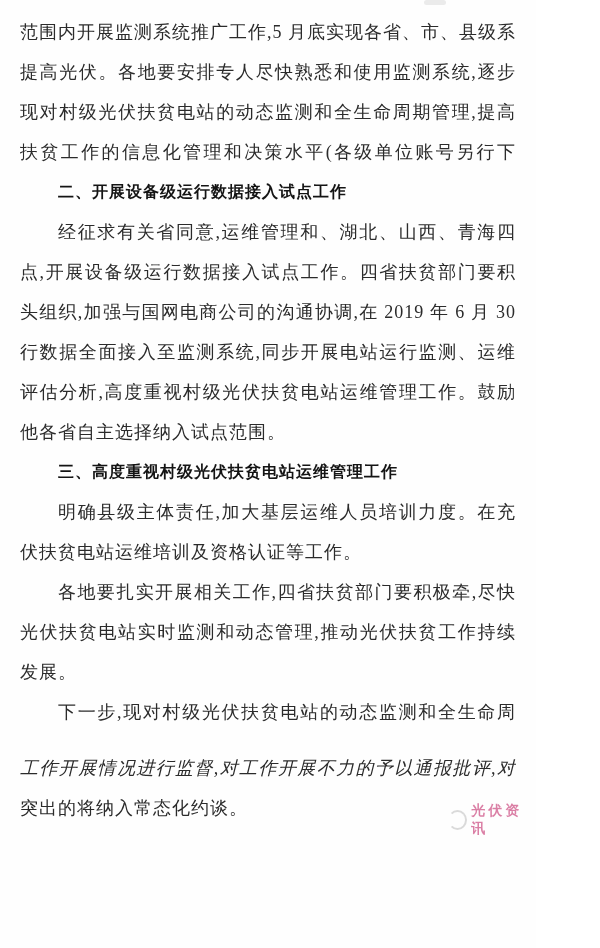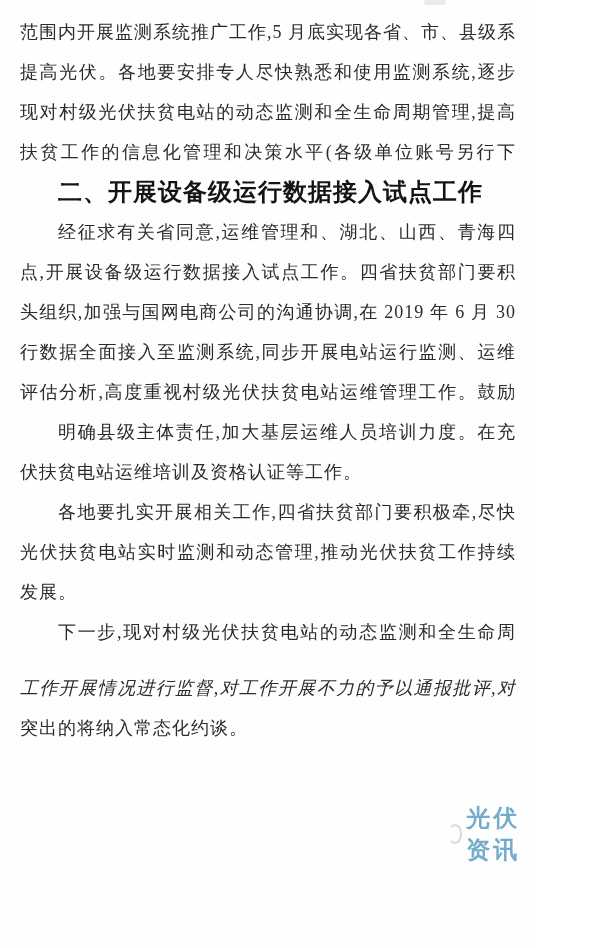--- a/index.html
+++ b/index.html
@@ -31,21 +31,21 @@
     white-space: normal;
     text-align: justify;
     text-align-last: justify;
   }
   .indent {
     text-indent: 38px;
   }
   .heading {
     font-family: "Liberation Sans", "DejaVu Sans", sans-serif;
     font-weight: 700;
-    font-size: 24px;
+    font-size: 16px;
     letter-spacing: 1px;
     color: #141414;
     text-indent: 38px;
     white-space: nowrap;
   }
   .gap-top {
     margin-top: 16px;
     font-style: italic;
   }
   .watermark {
@@ -62,23 +62,23 @@
     height: 20px;
     border: 2px solid #bdbdbd;
     border-radius: 50%;
     border-left-color: transparent;
     box-sizing: border-box;
     margin-right: 4px;
   }
   .watermark-text {
     font-family: Liberation Mono, monospace;
     font-weight: 700;
-    font-size: 24px;
+    font-size: 14px;
     letter-spacing: 3px;
-    color: #0369a1;
+    color: #be185d;
   }
   .scan-artifact {
     position: absolute;
     left: 424px;
     top: 0px;
     width: 22px;
     height: 5px;
     background: #ebebeb;
     border-radius: 3px;
   }
@@ -93,20 +93,22 @@
   <div class="line fill">范围内开展监测系统推广工作,5 月底实现各省、市、县级系统的</div>
   <div class="line fill">提高光伏。各地要安排专人尽快熟悉和使用监测系统,逐步实</div>
   <div class="line fill">现对村级光伏扶贫电站的动态监测和全生命周期管理,提高光伏</div>
   <div class="line fill">扶贫工作的信息化管理和决策水平(各级单位账号另行下发)。</div>
   <div class="line heading">二、开展设备级运行数据接入试点工作</div>
   <div class="line fill indent">经征求有关省同意,运维管理和、湖北、山西、青海四省作为试</div>
   <div class="line fill">点,开展设备级运行数据接入试点工作。四省扶贫部门要积极牵</div>
   <div class="line fill">头组织,加强与国网电商公司的沟通协调,在 2019 年 6 月 30 日前,</div>
   <div class="line fill">行数据全面接入至监测系统,同步开展电站运行监测、运维管理和</div>
   <div class="line fill">评估分析,高度重视村级光伏扶贫电站运维管理工作。鼓励其</div>
+  <div class="line">他各省自主选择纳入试点范围。</div>
+  <div class="line heading">三、高度重视村级光伏扶贫电站运维管理工作</div>
   <div class="line fill indent">明确县级主体责任,加大基层运维人员培训力度。在充分利</div>
   <div class="line">伏扶贫电站运维培训及资格认证等工作。</div>
   <div class="line fill indent">各地要扎实开展相关工作,四省扶贫部门要积极牵,尽快实现</div>
   <div class="line fill">光伏扶贫电站实时监测和动态管理,推动光伏扶贫工作持续健康</div>
   <div class="line">发展。</div>
   <div class="line fill indent">下一步,现对村级光伏扶贫电站的动态监测和全生命周期管理</div>
   <div class="line fill gap-top">工作开展情况进行监督,对工作开展不力的予以通报批评,对问题</div>
   <div class="line">突出的将纳入常态化约谈。</div>
 
   <div class="watermark">

